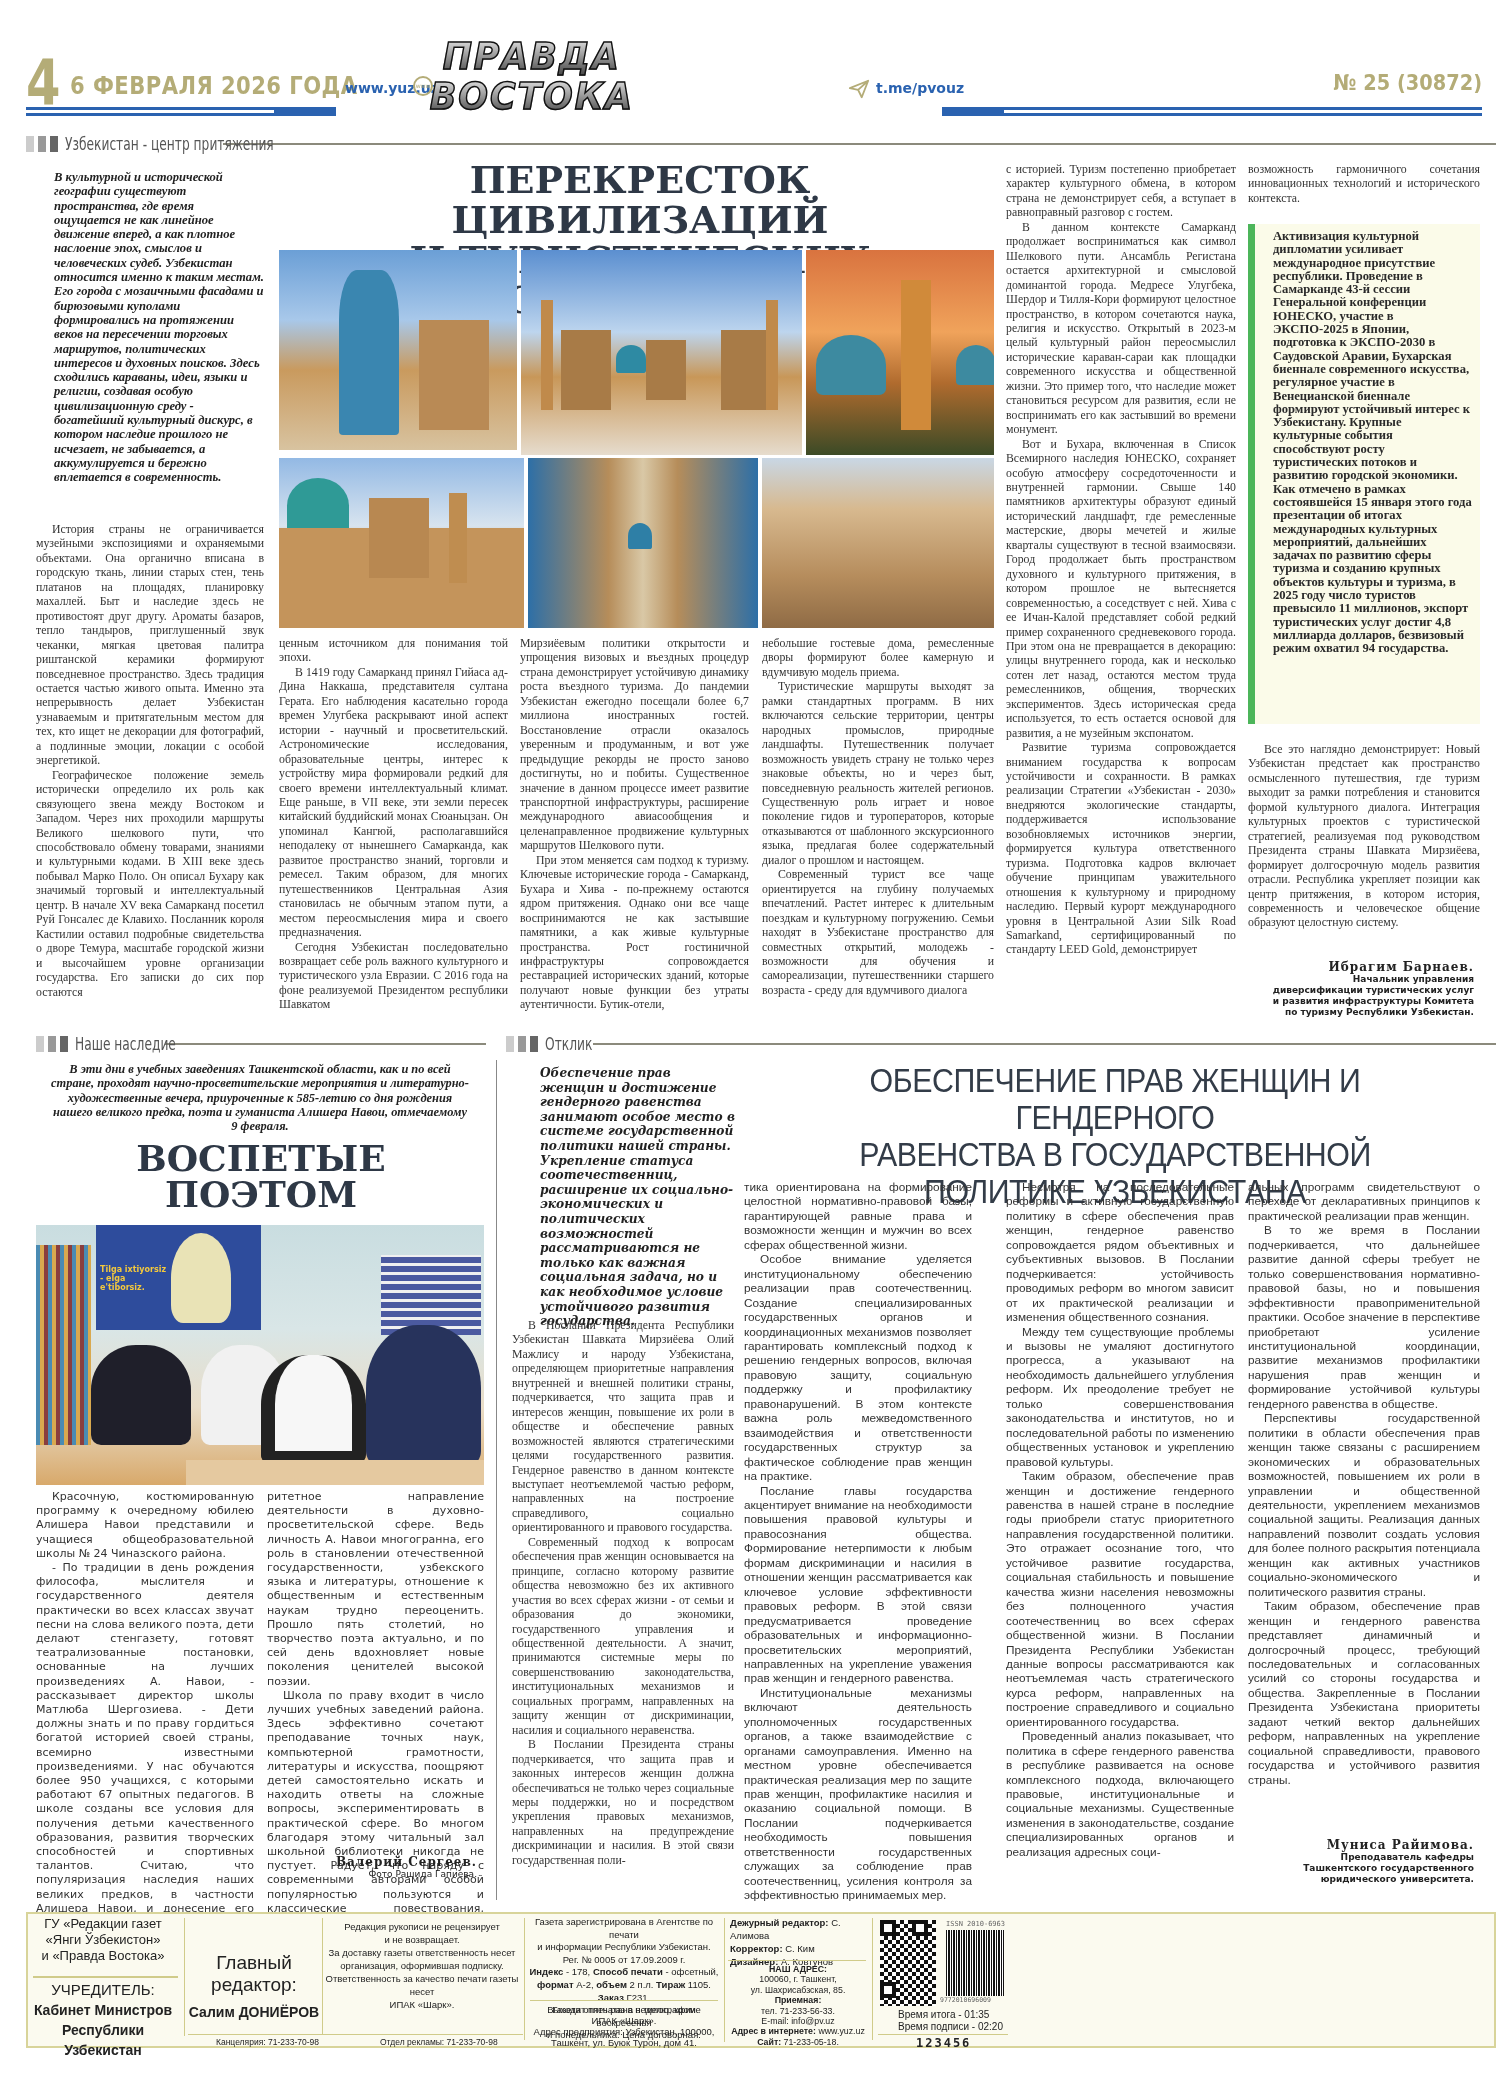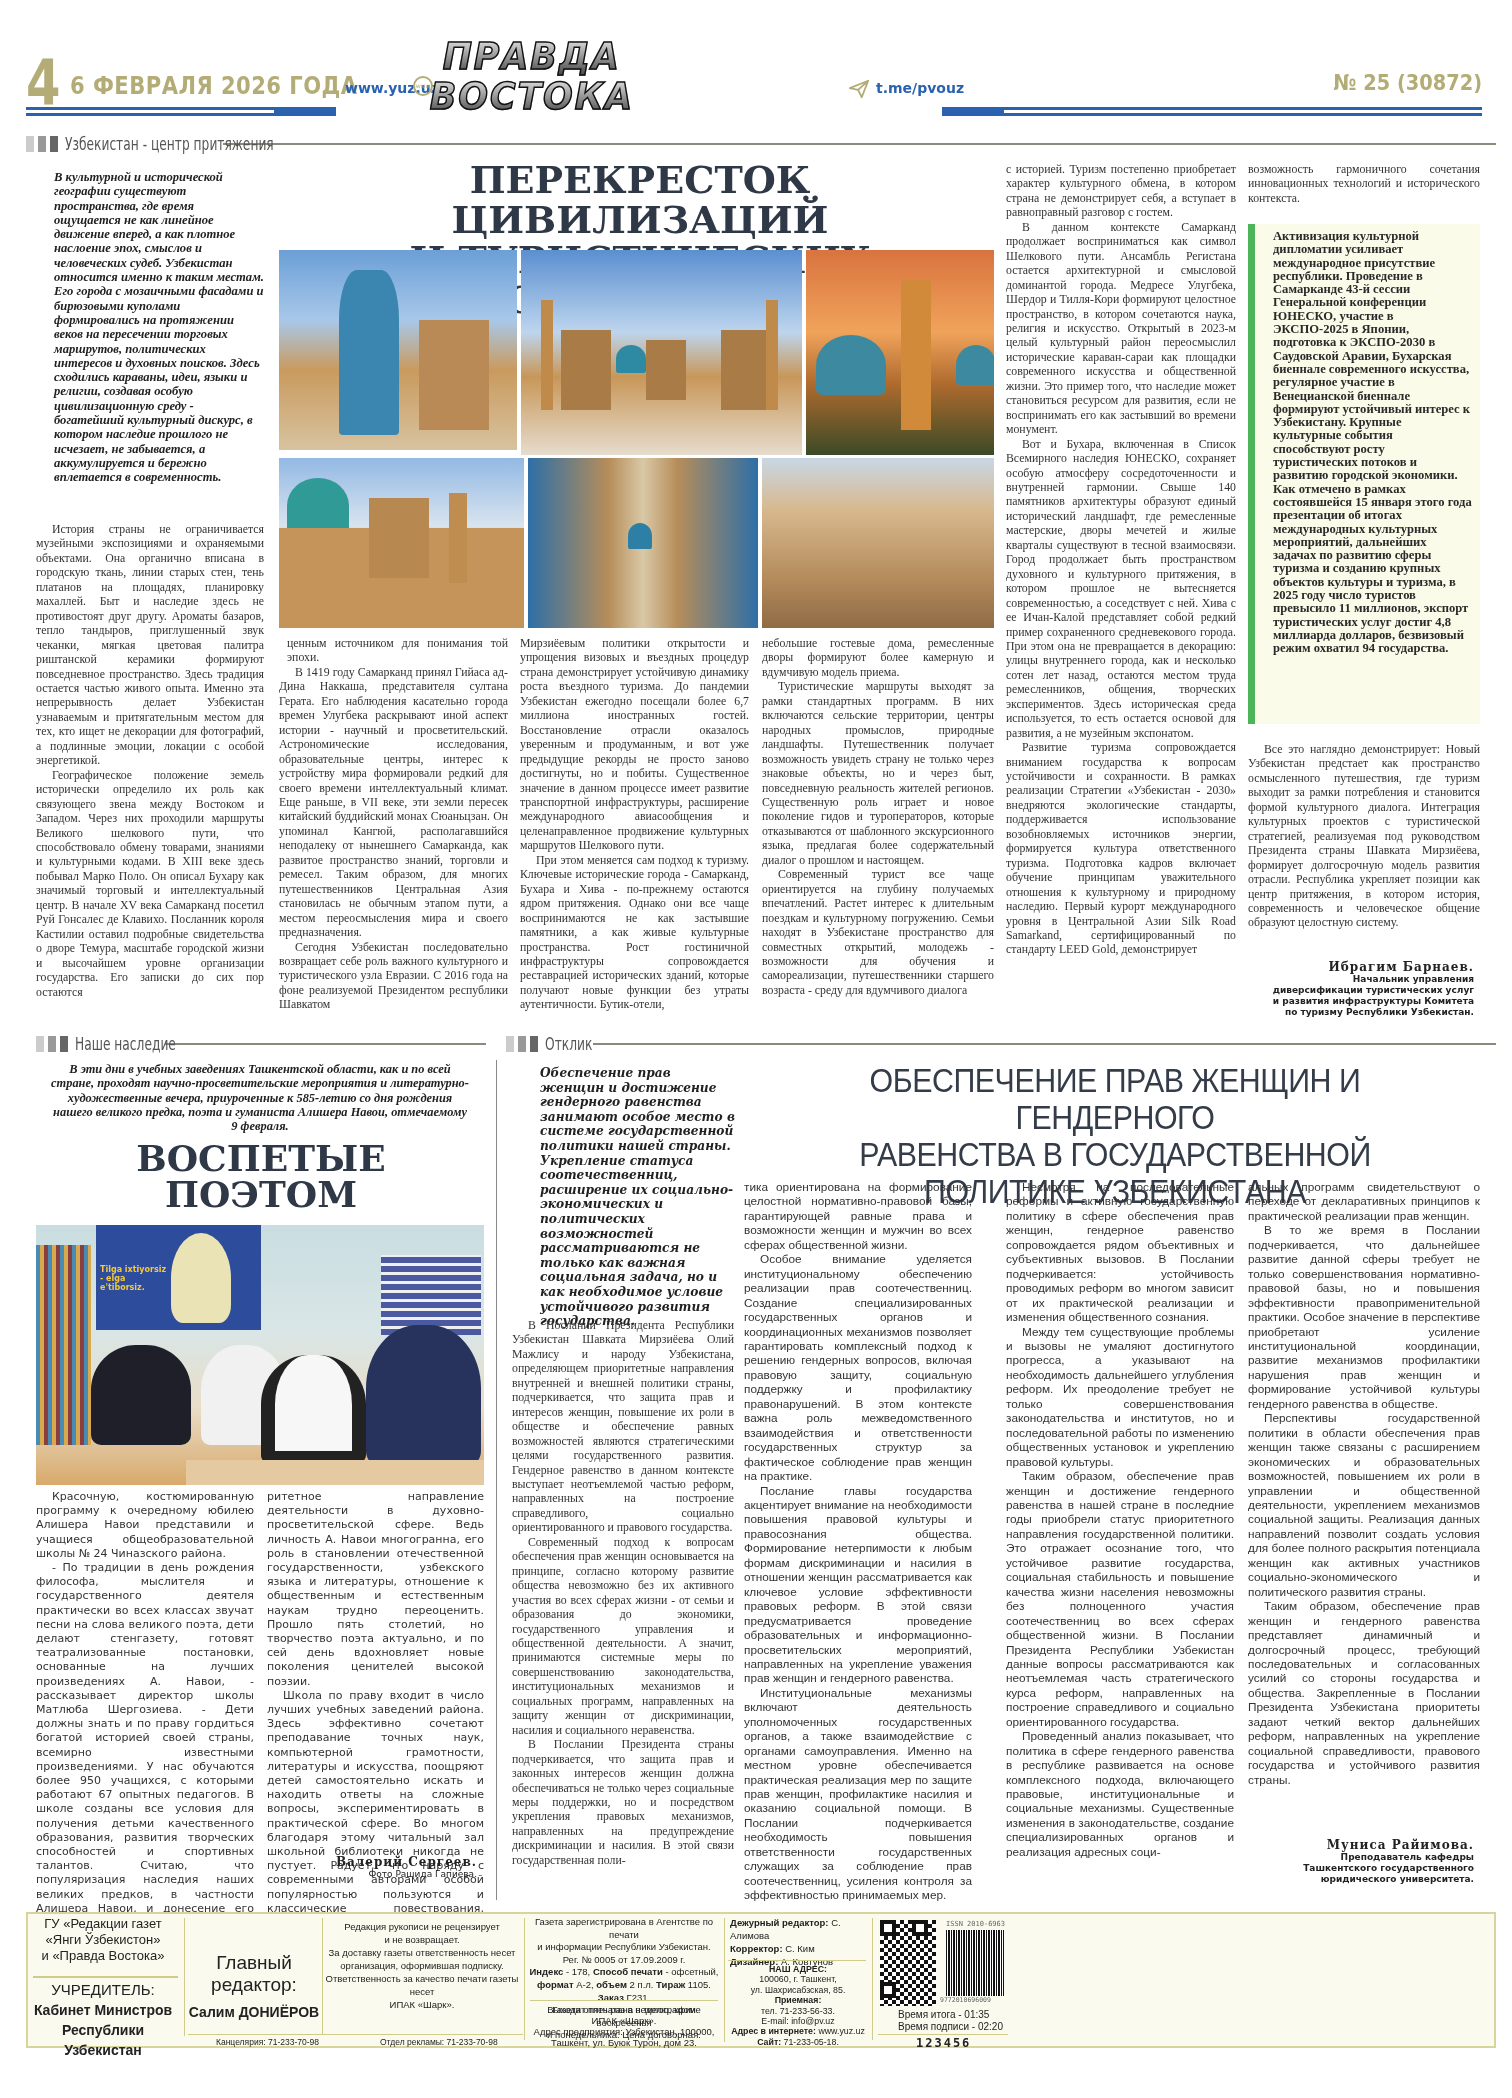--- a/index.html
+++ b/index.html
@@ -138,21 +138,21 @@
 <div class="photo ph5" style="left:528px; top:458px; width:230px; height:170px;">
   <div class="ph-dome" style="left:100px; top:65px; width:24px; height:26px; background:#2e7fa6;"></div>
 </div>
 <div class="photo ph6" style="left:762px; top:458px; width:232px; height:170px;"></div>
 
 <div class="body" style="position:absolute; left:36px; top:522px; width:228px;">
   <p>История страны не ограничивается музейными экспозициями и охраняемыми объектами. Она органично вписана в городскую ткань, линии старых стен, тень платанов на площадях, планировку махаллей. Быт и наследие здесь не противостоят друг другу. Ароматы базаров, тепло тандыров, приглушенный звук чеканки, мягкая цветовая палитра риштанской керамики формируют повседневное пространство. Здесь традиция остается частью живого опыта. Именно эта непрерывность делает Узбекистан узнаваемым и притягательным местом для тех, кто ищет не декорации для фотографий, а подлинные эмоции, локации с особой энергетикой.</p>
   <p>Географическое положение земель исторически определило их роль как связующего звена между Востоком и Западом. Через них проходили маршруты Великого шелкового пути, что способствовало обмену товарами, знаниями и культурными кодами. В XIII веке здесь побывал Марко Поло. Он описал Бухару как значимый торговый и интеллектуальный центр. В начале XV века Самарканд посетил Руй Гонсалес де Клавихо. Посланник короля Кастилии оставил подробные свидетельства о дворе Темура, масштабе городской жизни и высочайшем уровне организации государства. Его записки до сих пор остаются</p>
 </div>
 <div class="body" style="position:absolute; left:279px; top:636px; width:229px;">
-  <p style="text-indent:0;margin-left:8px;">ценным источником для понимания той эпохи.</p>
+  <p style="text-indent:0;">ценным источником для понимания той эпохи.</p>
   <p>В 1419 году Самарканд принял Гийаса ад-Дина Наккаша, представителя султана Герата. Его наблюдения касательно города времен Улугбека раскрывают иной аспект истории - научный и просветительский. Астрономические исследования, образовательные центры, интерес к устройству мира формировали редкий для своего времени интеллектуальный климат. Еще раньше, в VII веке, эти земли пересек китайский буддийский монах Сюаньцзан. Он упоминал Кангюй, располагавшийся неподалеку от нынешнего Самарканда, как развитое пространство знаний, торговли и ремесел. Таким образом, для многих путешественников Центральная Азия становилась не обычным этапом пути, а местом переосмысления мира и своего предназначения.</p>
   <p>Сегодня Узбекистан последовательно возвращает себе роль важного культурного и туристического узла Евразии. С 2016 года на фоне реализуемой Президентом республики Шавкатом</p>
 </div>
 <div class="body" style="position:absolute; left:520px; top:636px; width:229px;">
   <p style="text-indent:0;">Мирзиёевым политики открытости и упрощения визовых и въездных процедур страна демонстрирует устойчивую динамику роста въездного туризма. До пандемии Узбекистан ежегодно посещали более 6,7 миллиона иностранных гостей. Восстановление отрасли оказалось уверенным и продуманным, и вот уже предыдущие рекорды не просто заново достигнуты, но и побиты. Существенное значение в данном процессе имеет развитие транспортной инфраструктуры, расширение международного авиасообщения и целенаправленное продвижение культурных маршрутов Шелкового пути.</p>
   <p>При этом меняется сам подход к туризму. Ключевые исторические города - Самарканд, Бухара и Хива - по-прежнему остаются ядром притяжения. Однако они все чаще воспринимаются не как застывшие памятники, а как живые культурные пространства. Рост гостиничной инфраструктуры сопровождается реставрацией исторических зданий, которые получают новые функции без утраты аутентичности. Бутик-отели,</p>
 </div>
 <div class="body" style="position:absolute; left:762px; top:636px; width:232px;">
   <p style="text-indent:0;">небольшие гостевые дома, ремесленные дворы формируют более камерную и вдумчивую модель приема.</p>
   <p>Туристические маршруты выходят за рамки стандартных программ. В них включаются сельские территории, центры народных промыслов, природные ландшафты. Путешественник получает возможность увидеть страну не только через знаковые объекты, но и через быт, повседневную реальность жителей регионов. Существенную роль играет и новое поколение гидов и туроператоров, которые отказываются от шаблонного экскурсионного языка, предлагая более содержательный диалог о прошлом и настоящем.</p>
@@ -302,21 +302,21 @@
     <div><b>Индекс</b><span> - 178, </span><b>Способ печати</b><span> - офсетный,</span></div>
     <div><b>формат</b><span> А-2, </span><b>объем</b><span> 2 п.л. </span><b>Тираж</b><span> 1105. </span><b>Заказ</b><span> Г231.</span></div>
     <div>Выходит пять раз в неделю, кроме воскресенья</div>
     <div>и понедельника. Цена договорная.</div>
   </div>
   <div class="f-hline" style="left:502px; top:86px; width:188px; height:1px;"></div>
   <div class="f-col ctr" style="left:498px; top:90px; width:196px; font-size:9.5px; line-height:11px;">
     <div>Газета отпечатана в типографии</div>
     <div>ИПАК «Шарк».</div>
     <div>Адрес предприятия: Узбекистан, 100000,</div>
-    <div>Ташкент, ул. Буюк Турон, дом 23.</div>
+    <div>Ташкент, ул. Буюк Турон, дом 41.</div>
   </div>
   <div class="f-vline" style="left:696px; height:124px;"></div>
 
   <div class="f-col" style="left:702px; top:2px; width:140px; font-size:9.5px; line-height:13px;">
     <div><b>Дежурный редактор:</b><span> С. Алимова</span></div>
     <div><b>Корректор:</b><span> С. Ким</span></div>
     <div><b>Дизайнер:</b><span> А. Ковтунов</span></div>
   </div>
   <div class="f-hline" style="left:700px; top:46px; width:138px; height:1px;"></div>
   <div class="f-col ctr" style="left:700px; top:50px; width:140px; font-size:8.8px; line-height:10.4px;">

